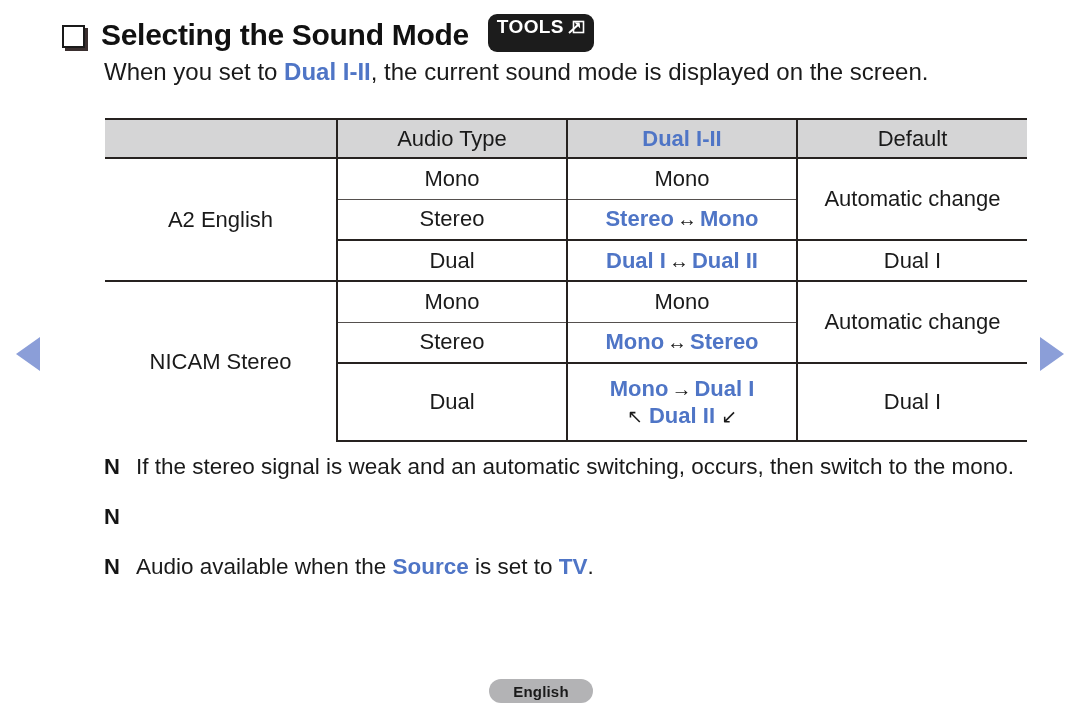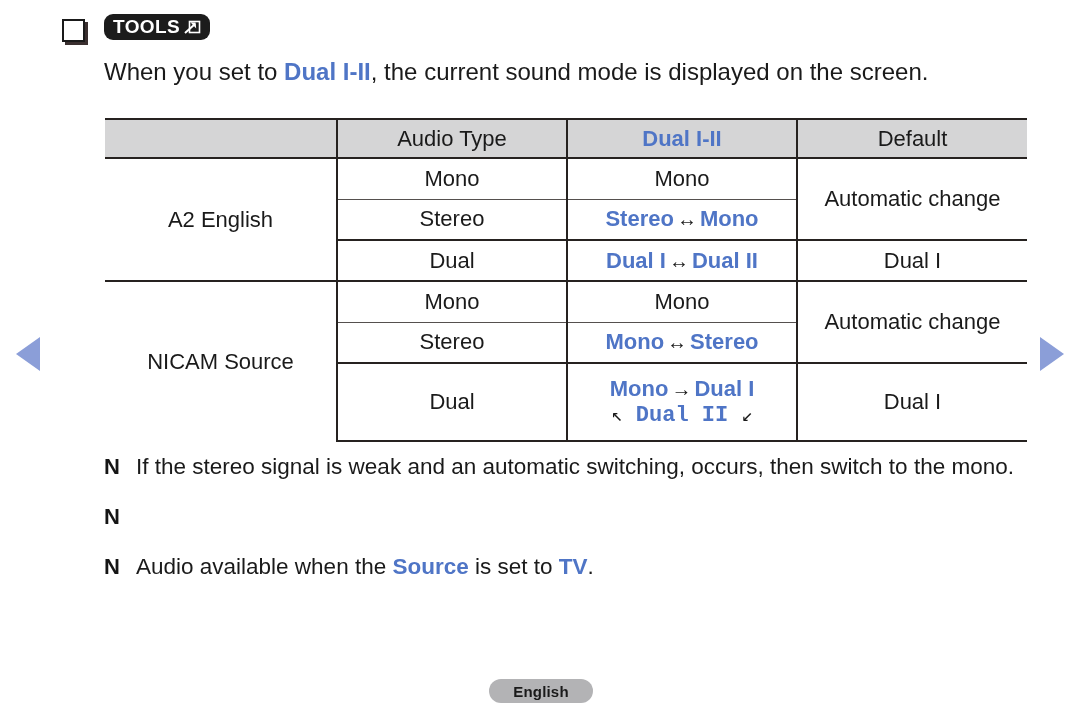--- a/index.html
+++ b/index.html
@@ -41,21 +41,21 @@
     color: #111111;
     white-space: nowrap;
   }
   .tools-badge {
     display: inline-flex;
     align-items: center;
     gap: 3px;
     background: #1c1c1c;
     color: #ffffff;
     border-radius: 9px;
-    padding: 3px 9px 4px 9px;
+    padding: 3px 9px 16px 9px;
     font-size: 19px;
     font-weight: bold;
     letter-spacing: 0.4px;
     line-height: 1;
     margin-left: 3px;
     position: relative;
     top: -2px;
   }
   .tools-badge .glyph { display: inline-block; width: 18px; height: 18px; }
 
@@ -109,21 +109,21 @@
   .r-stereo { height: 41px; }
   .r-dual { height: 41px; }
   .r-dual-tall { height: 78px; }
 
   .cell-label { font-size: 22px; }
   .cell-blue { color: #4f75c6; font-weight: bold; font-size: 22px; }
   .arrow-k { color: #1a1a1a; font-weight: normal; font-size: 20px; padding: 0 3px; }
 
   .dual-cycle { line-height: 1.25; }
   .dual-cycle .l1 { display: block; }
-  .dual-cycle .l2 { display: block; font-family: Liberation Mono, monospace; }
+  .dual-cycle .l2 { display: block; }
   .diag { color: #1a1a1a; font-weight: normal; font-size: 19px; }
 
   
   .notes {
     position: absolute;
     left: 104px;
     top: 452px;
     width: 930px;
   }
   .note {
@@ -174,20 +174,21 @@
     border-bottom: 17px solid transparent;
   }
   .nav-prev { left: 16px; border-right: 24px solid #8b9ed8; }
   .nav-next { right: 16px; border-left: 24px solid #8b9ed8; }
 </style>
 </head>
 <body>
 
 <div class="title-row">
   <span class="checkbox-bullet"></span>
+  <span class="page-title">Selecting the Sound Mode</span>
   <span class="tools-badge">
     <span>TOOLS</span>
     <span class="glyph">
       <svg viewBox="0 0 18 18" width="18" height="18" aria-hidden="true">
         <rect x="6.5" y="3.5" width="10" height="11" fill="none" stroke="#ffffff" stroke-width="1.6"></rect>
         <line x1="2" y1="15" x2="12" y2="6" stroke="#ffffff" stroke-width="2"></line>
         <polygon points="12.6,4.6 13.2,10.4 7.4,4.2" fill="#ffffff"></polygon>
       </svg>
     </span>
   </span>
@@ -227,21 +228,21 @@
       </tr>
       <tr class="r-dual">
         <td class="vsep thick-top">Dual</td>
         <td class="vsep thick-top">
           <span class="cell-blue">Dual I</span><span class="arrow-k">↔</span><span class="cell-blue">Dual II</span>
         </td>
         <td class="vsep thick-top cell-blue">Dual I</td>
       </tr>
 
       <tr class="r-mono">
-        <td rowspan="3" class="cell-label thick-top">NICAM Source</td>
+        <td rowspan="3" class="cell-label thick-top">NICAM Stereo</td>
         <td class="vsep thick-top">Mono</td>
         <td class="vsep thick-top cell-blue">Mono</td>
         <td rowspan="2" class="vsep thick-top">Automatic change</td>
       </tr>
       <tr class="r-stereo">
         <td class="vsep thin-top">Stereo</td>
         <td class="vsep thin-top">
           <span class="cell-blue">Mono</span><span class="arrow-k">↔</span><span class="cell-blue">Stereo</span>
         </td>
       </tr>

